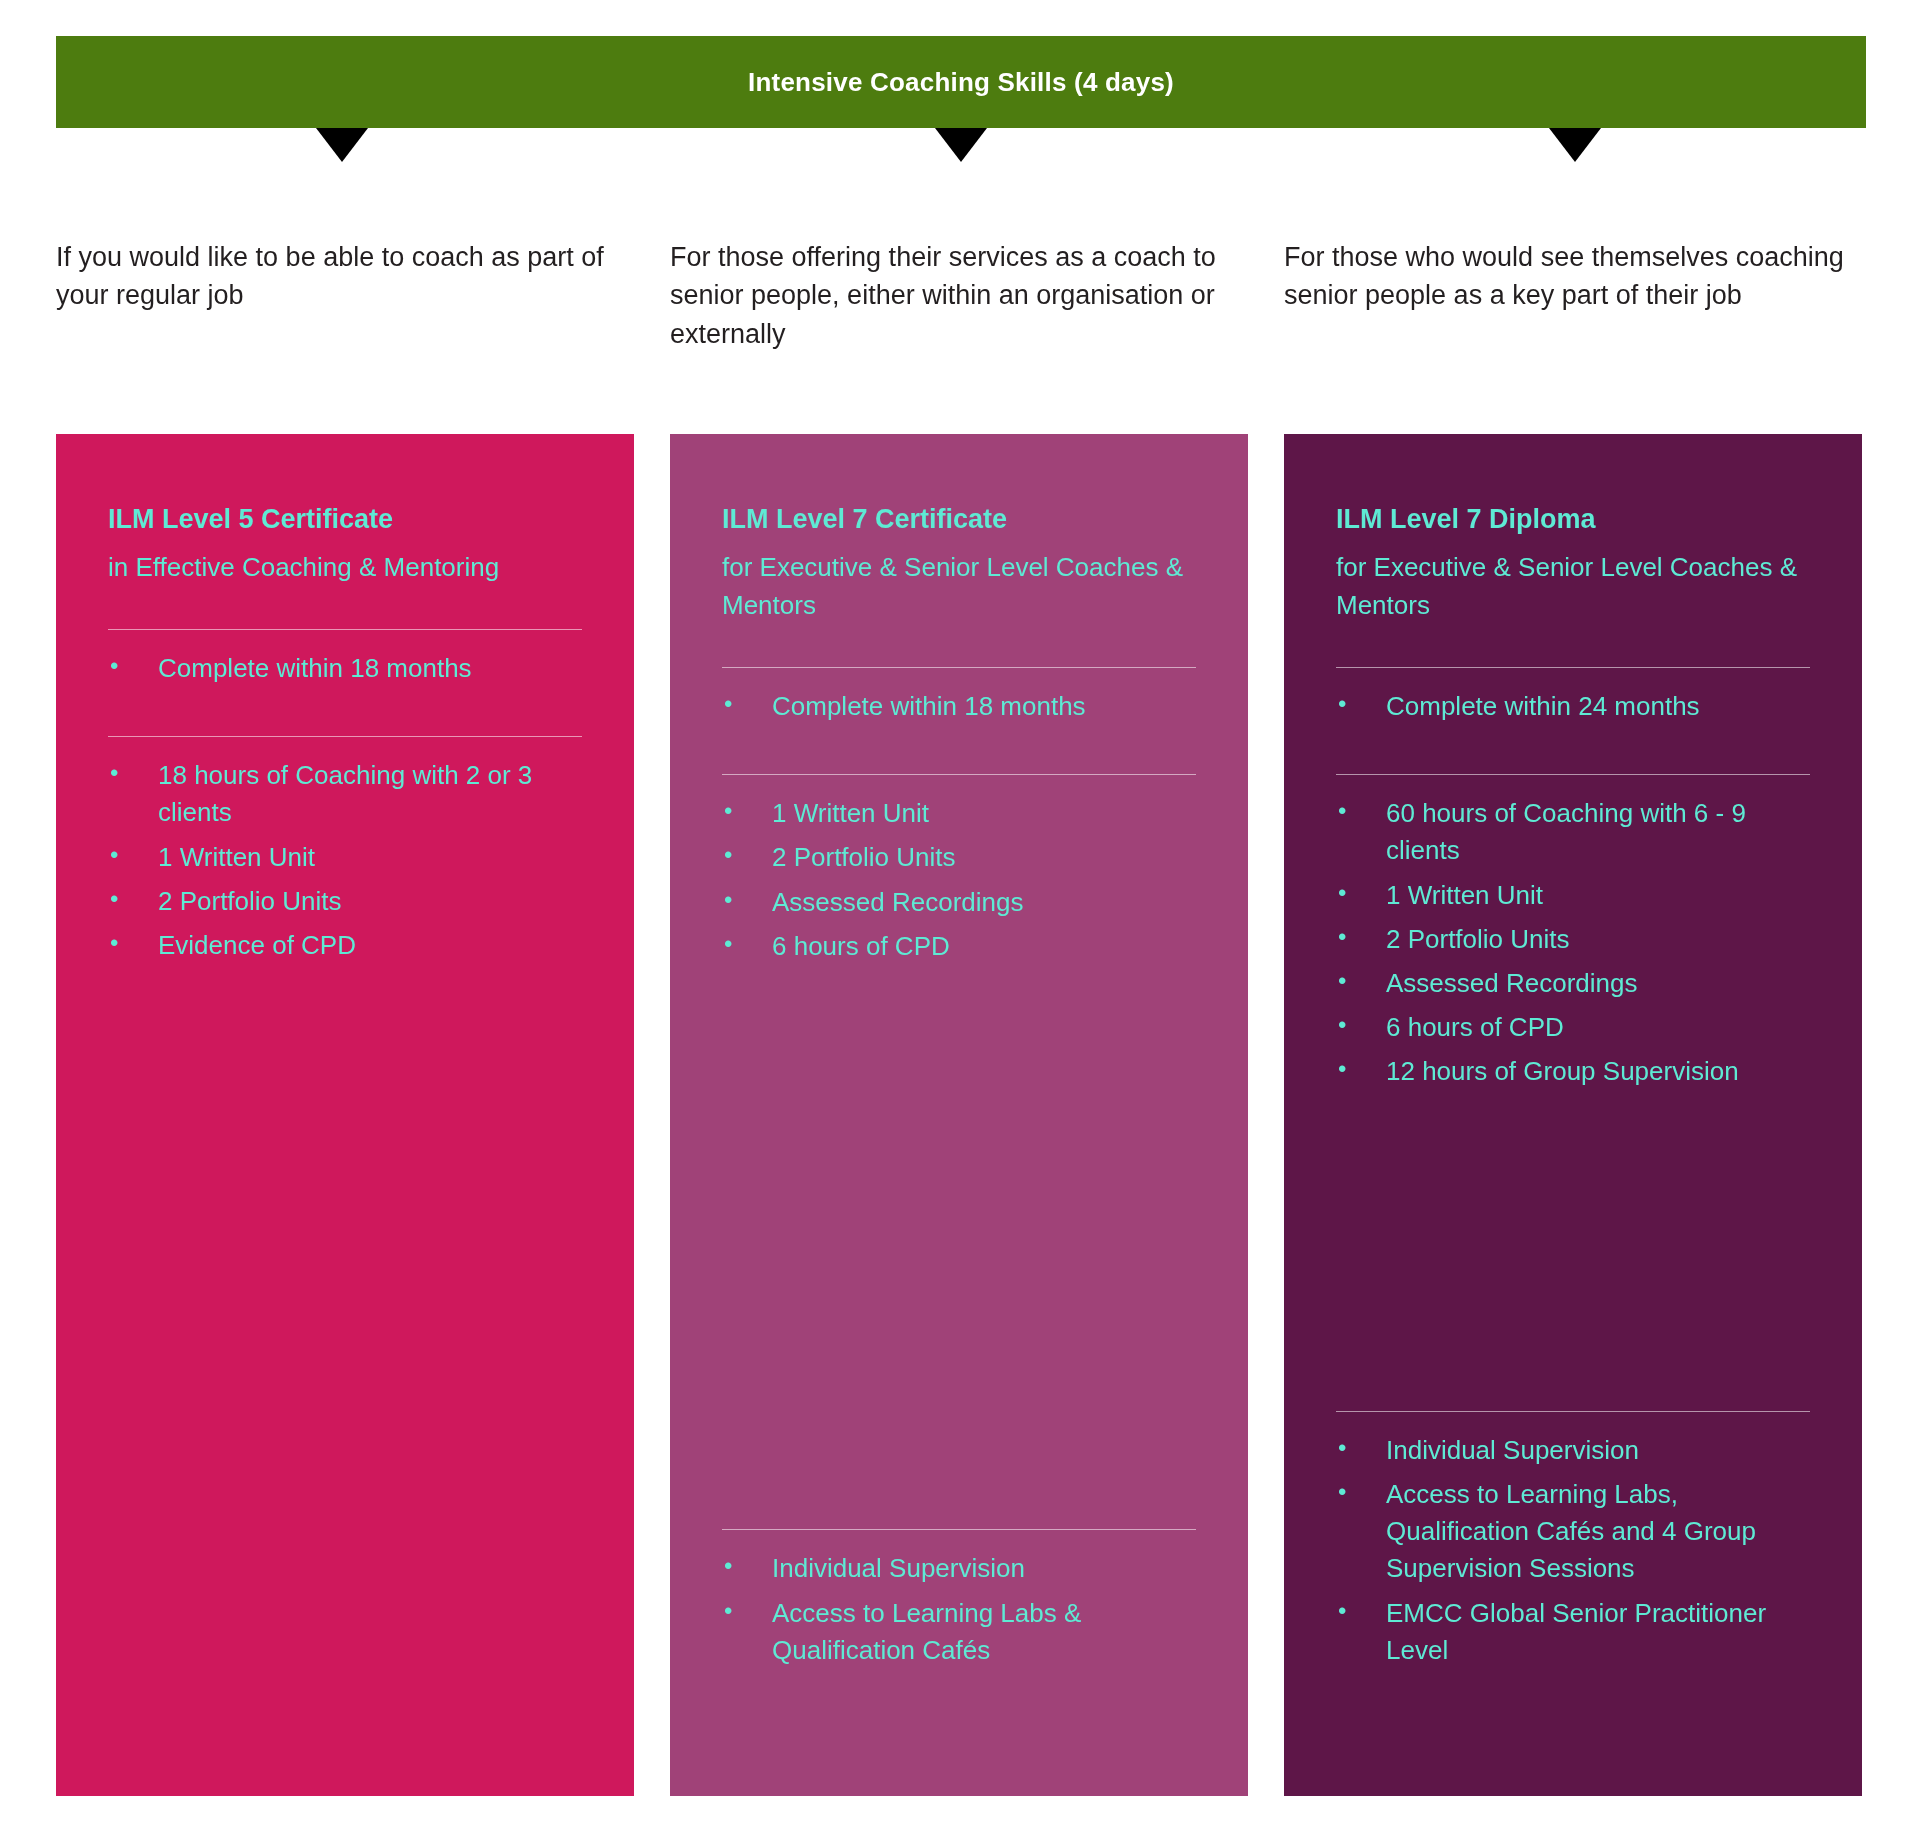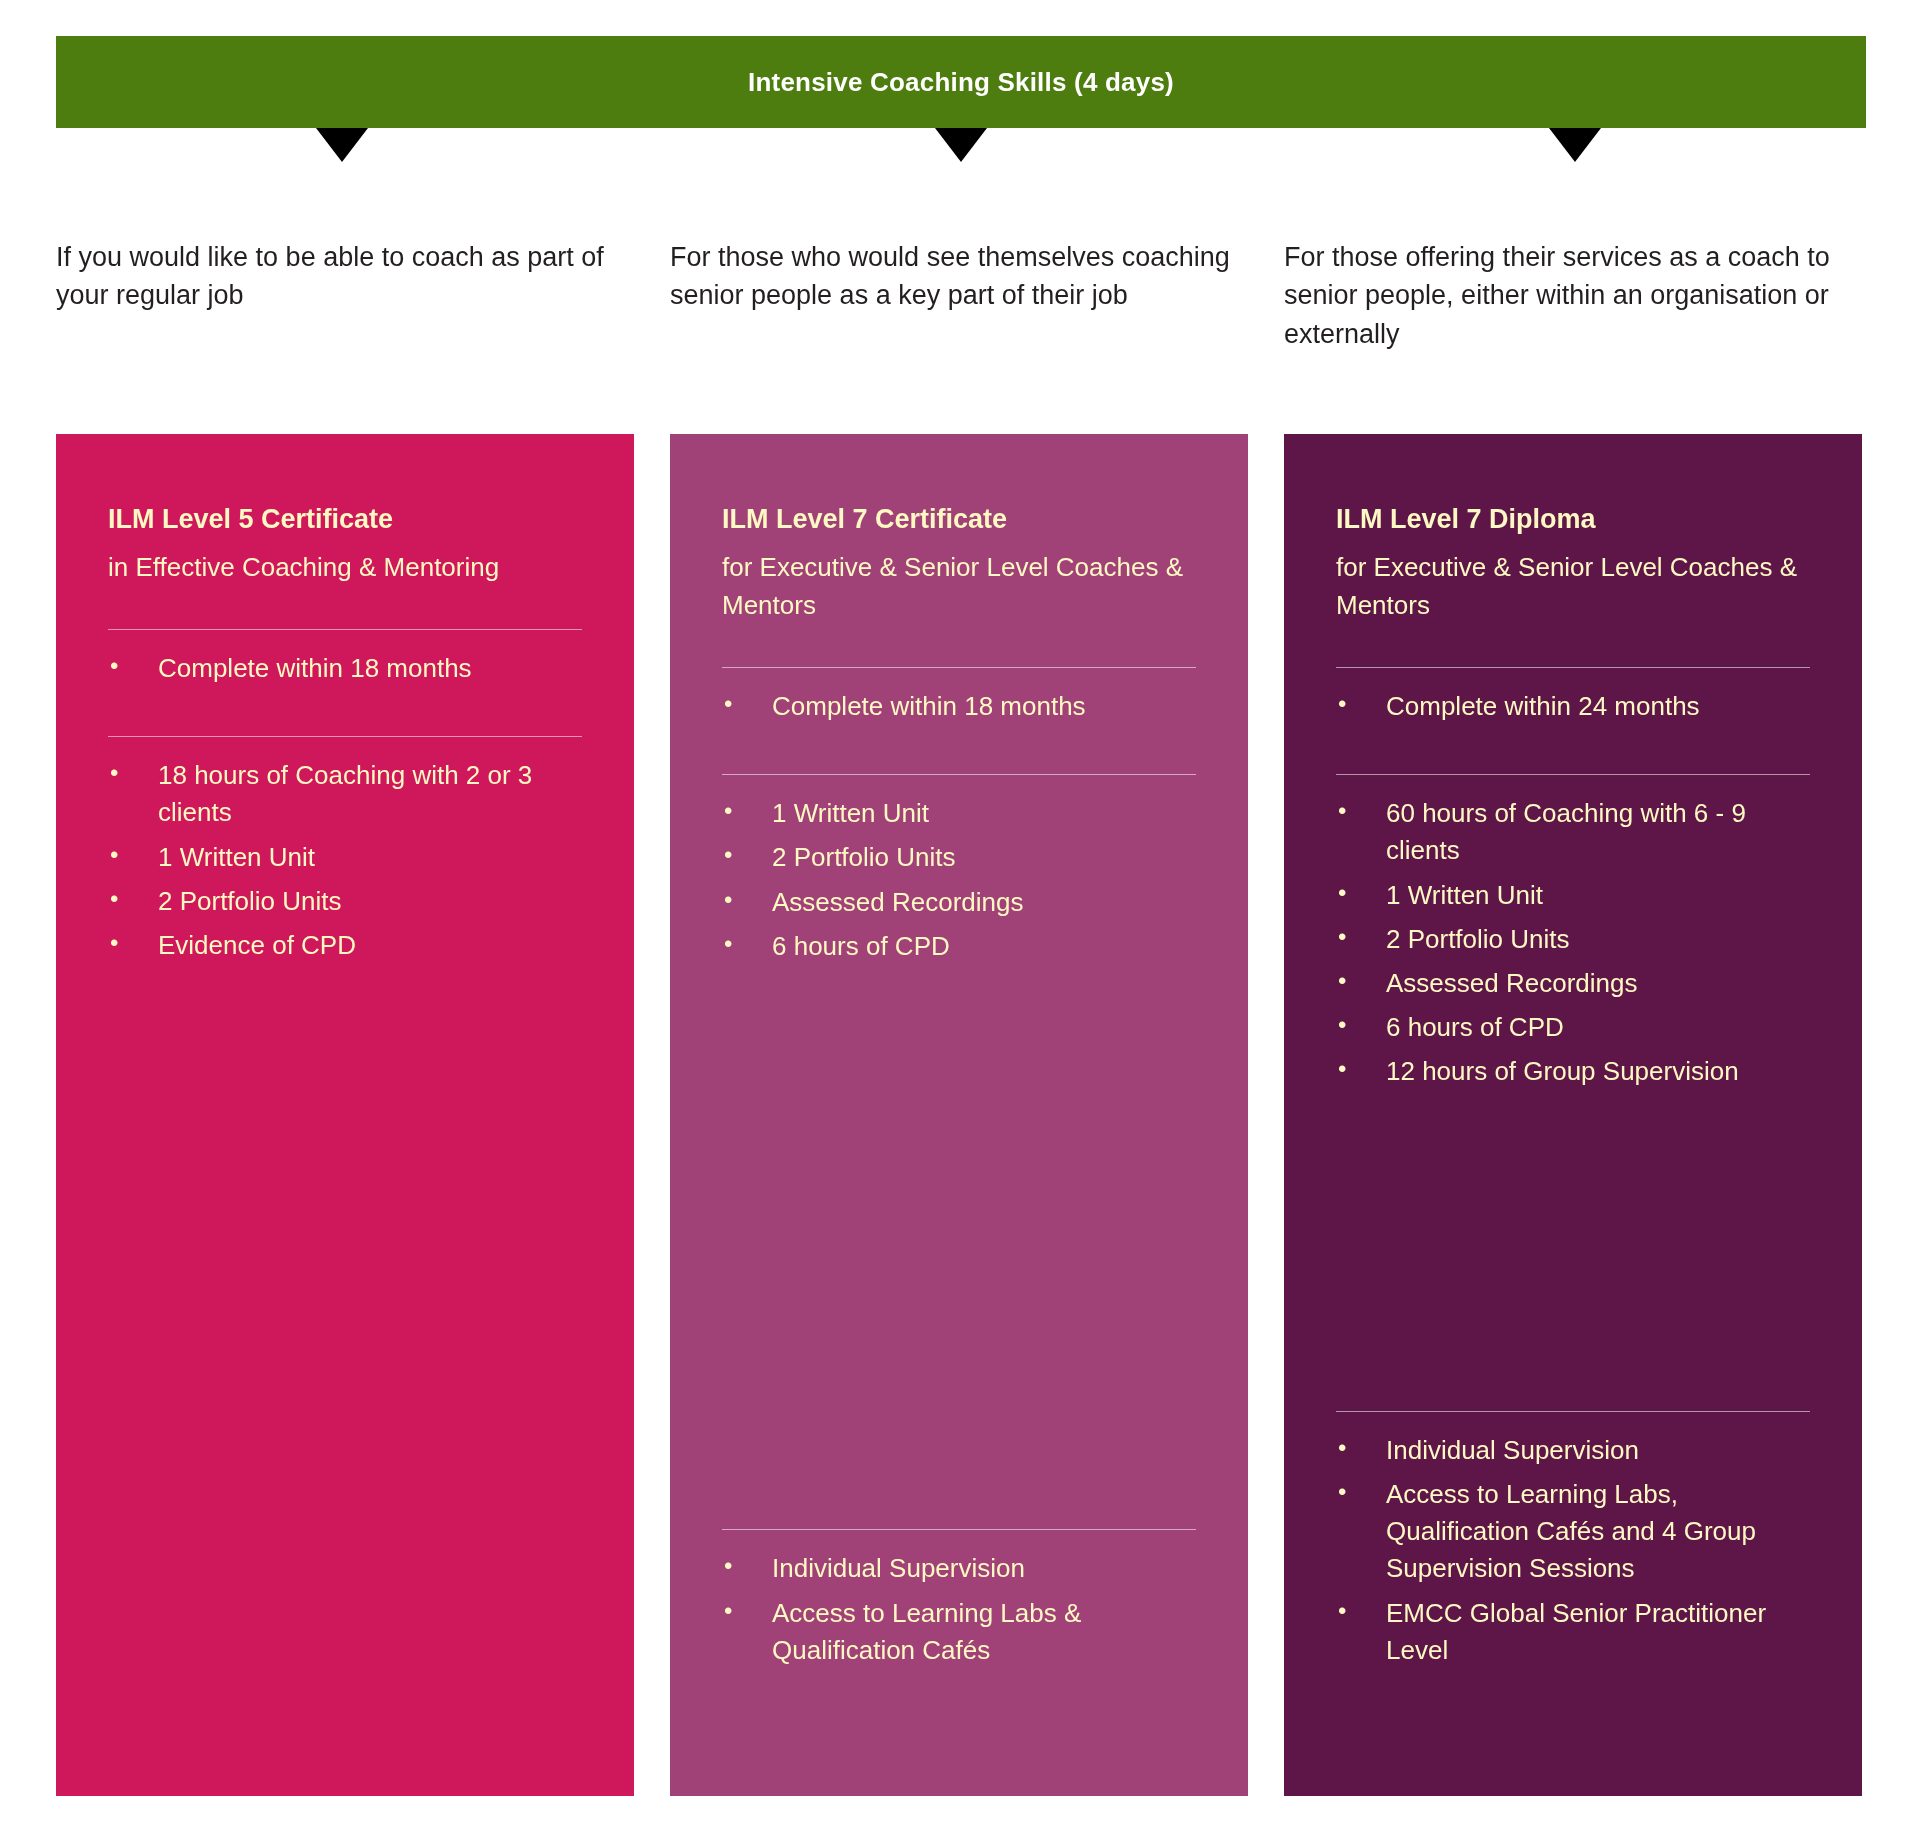--- a/index.html
+++ b/index.html
@@ -77,21 +77,21 @@
     top: 434px;
     width: 1810px;
     display: flex;
     gap: 36px;
   }
 
   .card {
     width: 578px;
     min-height: 1362px;
     padding: 66px 52px 40px 52px;
-    color: #fef9c3;
+    color: #5eead4;
     display: flex;
     flex-direction: column;
   }
 
   .card-title {
     font-size: 27px;
     font-weight: bold;
     line-height: 1.45;
     margin-bottom: 10px;
   }
@@ -139,22 +139,22 @@
 
   <div class="banner" style="background: #4d7c0f;">
     <div class="banner-title">Intensive Coaching Skills (4 days)</div>
   </div>
   <div class="arrow arrow-1" style="border-top-color: rgb(0, 0, 0);"></div>
   <div class="arrow arrow-2" style="border-top-color: rgb(0, 0, 0);"></div>
   <div class="arrow arrow-3" style="border-top-color: rgb(0, 0, 0);"></div>
 
   <div class="desc-row">
     <div class="desc" style="color: rgb(35, 31, 32);">If you would like to be able to coach as part of your regular job</div>
+    <div class="desc" style="color: rgb(35, 31, 32);">For those offering their services as a coach to senior people, either within an organisation or externally</div>
     <div class="desc" style="color: rgb(35, 31, 32);">For those who would see themselves coaching senior people as a key part of their job</div>
-    <div class="desc" style="color: rgb(35, 31, 32);">For those offering their services as a coach to senior people, either within an organisation or externally</div>
   </div>
 
   <div class="cards">
 
     <div class="card" id="card-1" style="background: rgb(207, 24, 92);">
       <div class="card-title">ILM Level 5 Certificate</div>
       <div class="card-subtitle">in Effective Coaching &amp; Mentoring</div>
 
       <div class="divider"></div>
       <ul class="bullets">

